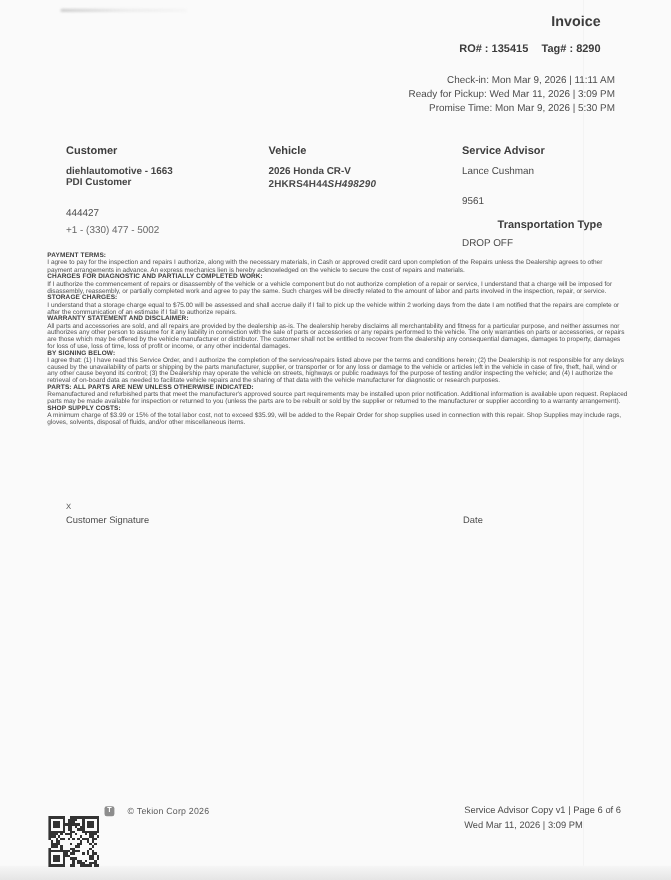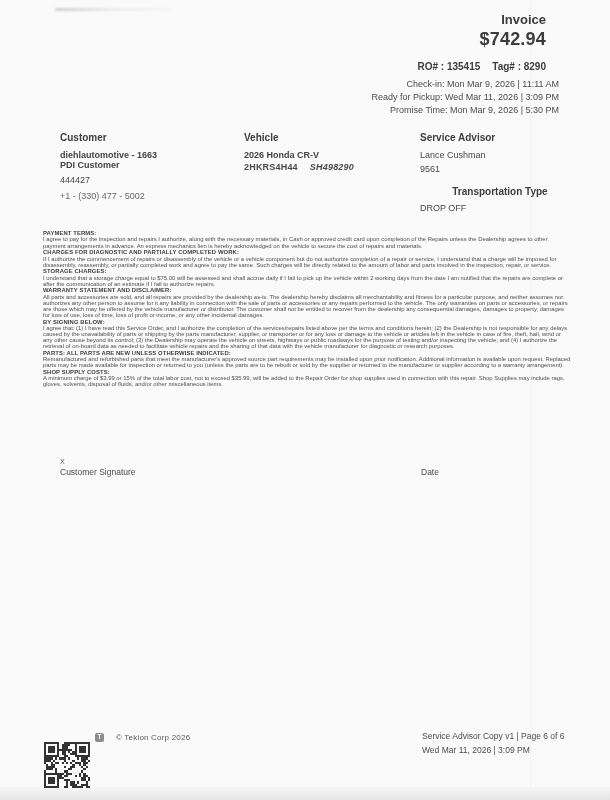--- a/index.html
+++ b/index.html
@@ -20,33 +20,33 @@
   .bottom-edge{left:0;top:787px;width:610px;height:13px;
     background:linear-gradient(180deg,#f6f6f6,#e5e5e5);}
 
   
   .hdr{right:51px;top:12px;text-align:right;color:#3c3c3c;}
   .hdr .pad{padding-right:13px;}
   .inv-label{font-size:13px;font-weight:700;line-height:16px;}
   .inv-amount{font-size:18px;font-weight:700;line-height:22px;letter-spacing:.2px;}
   .ro-line{margin-top:9px;font-size:10px;font-weight:700;line-height:16px;}
   .ro-line .gap{display:inline-block;width:12px;}
-  .stamps{margin-top:3px;font-size:9px;font-weight:500;color:#4c4c4c;line-height:13px;}
+  .stamps{margin-top:13px;font-size:9px;font-weight:500;color:#4c4c4c;line-height:13px;}
 
   
   .col{font-size:9px;line-height:10.5px;color:#4a4a4a;}
   .col-label{font-size:10px;font-weight:700;color:#3d3d3d;margin-bottom:6px;}
   .col-customer{left:60px;top:133px;width:170px;}
   .col-vehicle{left:244px;top:133px;width:170px;}
   .col-advisor{left:420px;top:133px;width:160px;}
   .strong{font-weight:600;color:#454545;}
-  .mt4{margin-top:4px;}
+  .mt4{margin-top:17px;}
   .phone{color:#666;margin-top:6px;}
   .vin{font-weight:600;letter-spacing:.2px;margin-top:2px;}
-  .vin .suffix{font-style:italic;padding-left:12px;}
+  .vin .suffix{font-style:italic;}
   .transport-label{margin-top:12px;text-align:center;}
 
   
   .terms{left:43px;top:230px;width:528px;color:#4f4f4f;}
   .tsec{margin:0;}
   .thead{font-size:5.9px;font-weight:700;color:#3e3e3e;line-height:6.4px;letter-spacing:.1px;}
   .tbody{font-size:5.9px;line-height:6.1px;margin-bottom:.5px;}
 
   
   .sig-x{left:60px;top:458px;font-size:7px;color:#555;}
@@ -63,21 +63,20 @@
 </style>
 </head>
 <body>
 
 <div class="abs top-smudge"></div>
 <div class="abs vline"></div>
 <div class="abs bottom-edge"></div>
 
 <div class="abs hdr">
   <div class="inv-label pad">Invoice</div>
-  <div class="inv-amount pad">$742.94</div>
   <div class="ro-line pad">
     <span>RO# : 135415</span><span class="gap"></span><span>Tag# : 8290</span>
   </div>
   <div class="stamps">
     <div>Check-in: Mon Mar 9, 2026 | 11:11 AM</div>
     <div>Ready for Pickup: Wed Mar 11, 2026 | 3:09 PM</div>
     <div>Promise Time: Mon Mar 9, 2026 | 5:30 PM</div>
   </div>
 </div>
 

